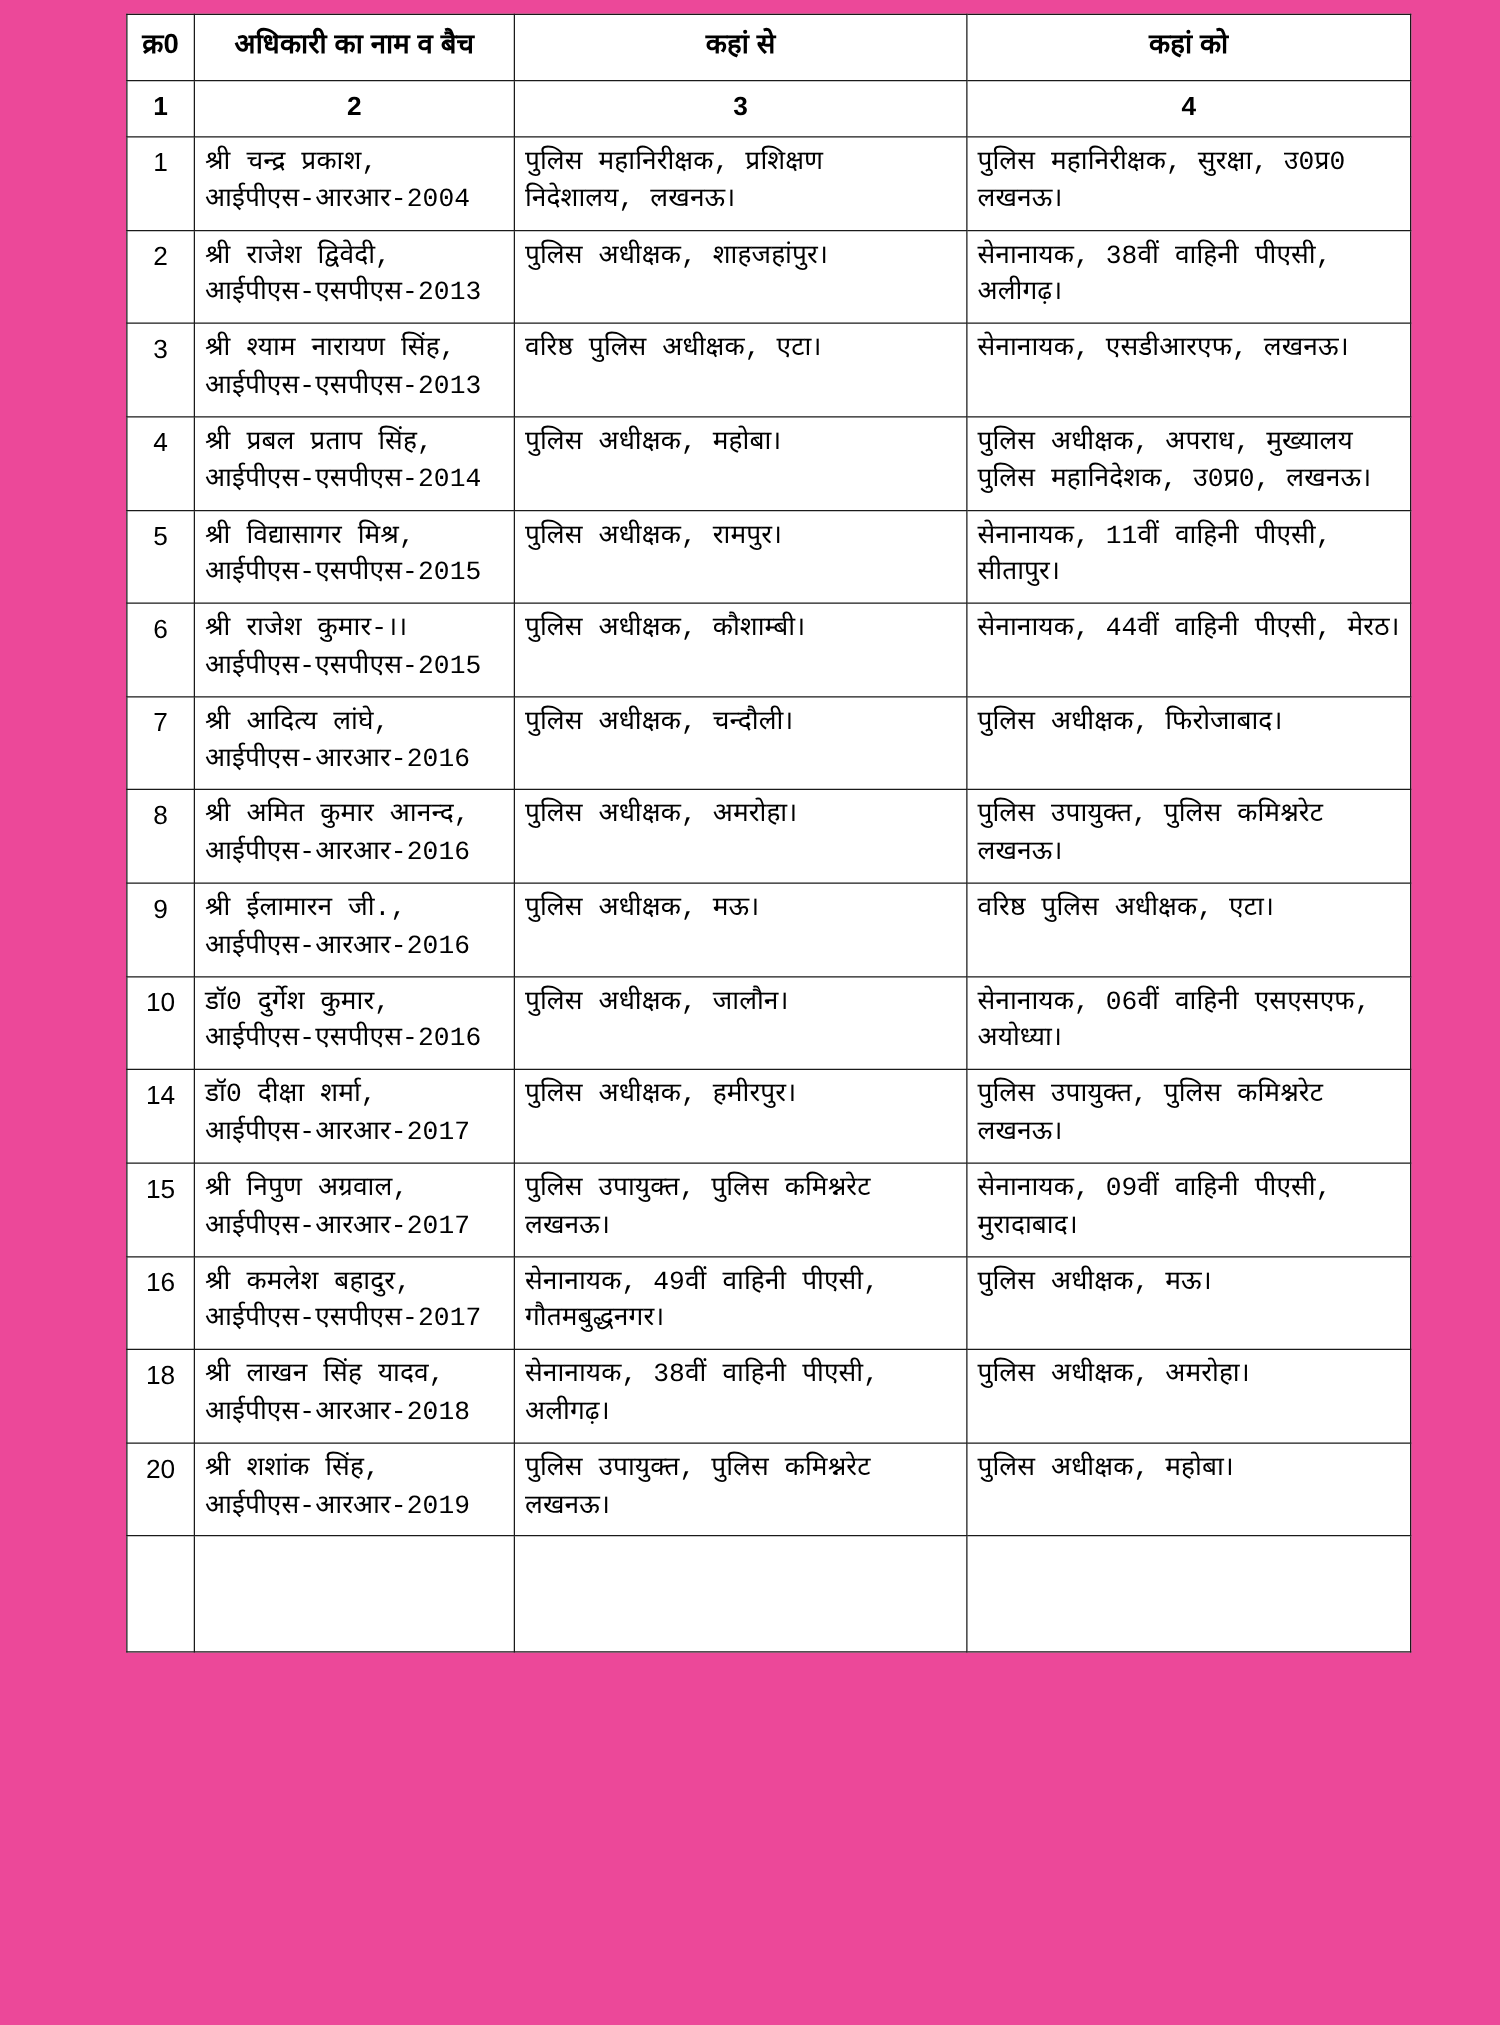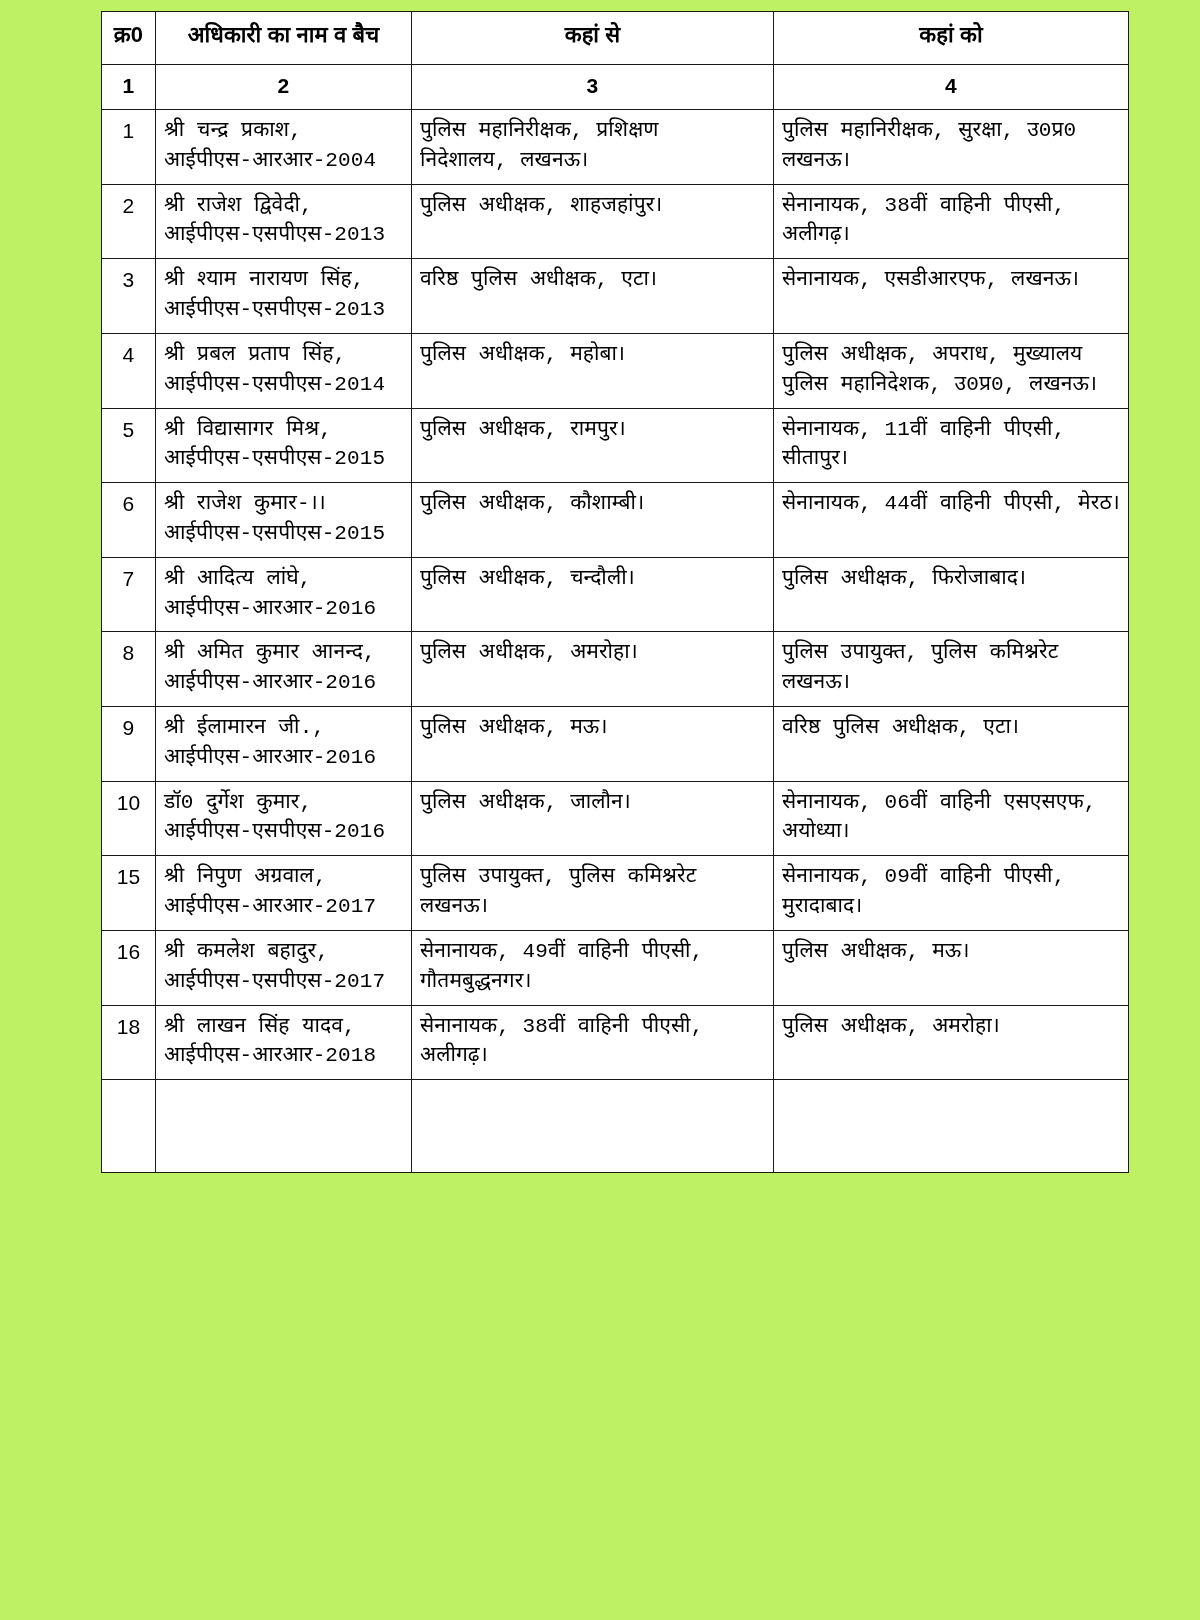--- a/index.html
+++ b/index.html
@@ -11,21 +11,21 @@
     width: 1200px;
     height: 1620px;
     font-family: "Liberation Sans", "DejaVu Sans", sans-serif;
     color: #000000;
     overflow: hidden;
   }
   #sheet {
     position: relative;
     width: 1200px;
     height: 1620px;
-    background: #bef264;
+    background: #ec4899;
   }
   table.transfer-table {
     position: absolute;
     left: 101px;
     top: 11px;
     width: 1027px;
     border-collapse: collapse;
     table-layout: fixed;
     background: #ffffff;
   }
@@ -261,20 +261,36 @@
           <td class="from">
             <span class="line">पुलिस अधीक्षक, जालौन।</span>
           </td>
           <td class="to">
             <span class="line">सेनानायक, 06वीं वाहिनी एसएसएफ,</span>
             <span class="line">अयोध्या।</span>
           </td>
         </tr>
         <tr class="data-row">
           <td class="sno">
+            <span class="line">14</span>
+          </td>
+          <td class="name">
+            <span class="line">डॉ0 दीक्षा शर्मा,</span>
+            <span class="line">आईपीएस-आरआर-2017</span>
+          </td>
+          <td class="from">
+            <span class="line">पुलिस अधीक्षक, हमीरपुर।</span>
+          </td>
+          <td class="to">
+            <span class="line">पुलिस उपायुक्त, पुलिस कमिश्नरेट</span>
+            <span class="line">लखनऊ।</span>
+          </td>
+        </tr>
+        <tr class="data-row">
+          <td class="sno">
             <span class="line">15</span>
           </td>
           <td class="name">
             <span class="line">श्री निपुण अग्रवाल,</span>
             <span class="line">आईपीएस-आरआर-2017</span>
           </td>
           <td class="from">
             <span class="line">पुलिस उपायुक्त, पुलिस कमिश्नरेट</span>
             <span class="line">लखनऊ।</span>
           </td>
@@ -306,20 +322,36 @@
           <td class="name">
             <span class="line">श्री लाखन सिंह यादव,</span>
             <span class="line">आईपीएस-आरआर-2018</span>
           </td>
           <td class="from">
             <span class="line">सेनानायक, 38वीं वाहिनी पीएसी,</span>
             <span class="line">अलीगढ़।</span>
           </td>
           <td class="to">
             <span class="line">पुलिस अधीक्षक, अमरोहा।</span>
+          </td>
+        </tr>
+        <tr class="data-row">
+          <td class="sno">
+            <span class="line">20</span>
+          </td>
+          <td class="name">
+            <span class="line">श्री शशांक सिंह,</span>
+            <span class="line">आईपीएस-आरआर-2019</span>
+          </td>
+          <td class="from">
+            <span class="line">पुलिस उपायुक्त, पुलिस कमिश्नरेट</span>
+            <span class="line">लखनऊ।</span>
+          </td>
+          <td class="to">
+            <span class="line">पुलिस अधीक्षक, महोबा।</span>
           </td>
         </tr>
         <tr class="tail-row">
           <td class="sno"></td>
           <td class="name"></td>
           <td class="from"></td>
           <td class="to"></td>
         </tr>
       </tbody>
   </table>

